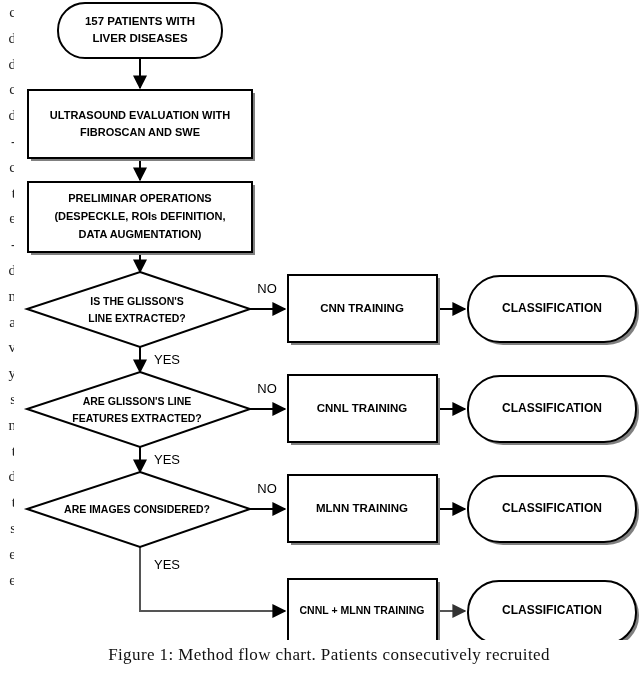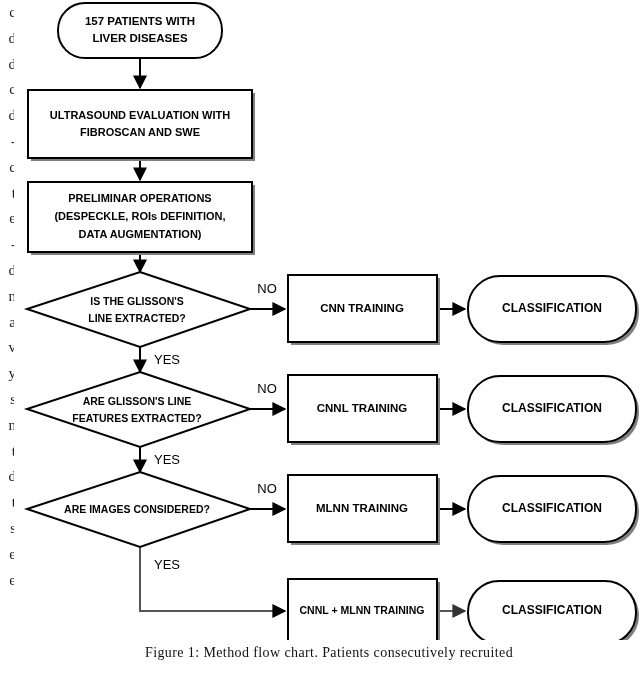--- a/index.html
+++ b/index.html
@@ -63,21 +63,21 @@
   #caption {
     position: absolute;
     left: 0;
     top: 645px;
     width: 640px;
     height: 28px;
     overflow: hidden;
   }
   #caption-text {
     font-family: "Liberation Serif", serif;
-    font-size: 14px;
+    font-size: 17px;
     color: #111111;
     text-align: center;
     letter-spacing: 0.4px;
     white-space: nowrap;
     padding-left: 18px;
   }
   #left-margin {
     position: absolute;
     left: 0;
     top: 0;

